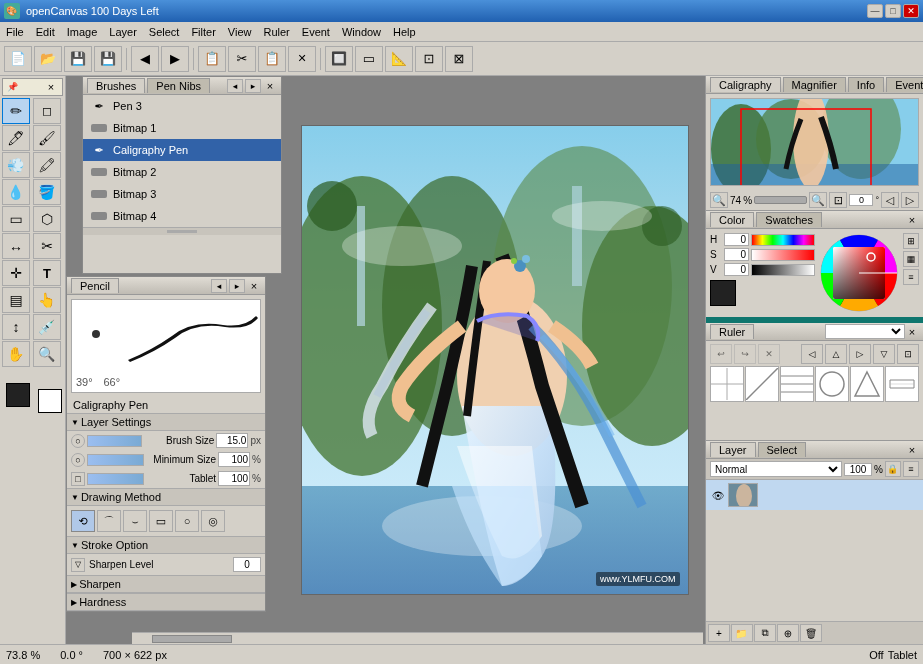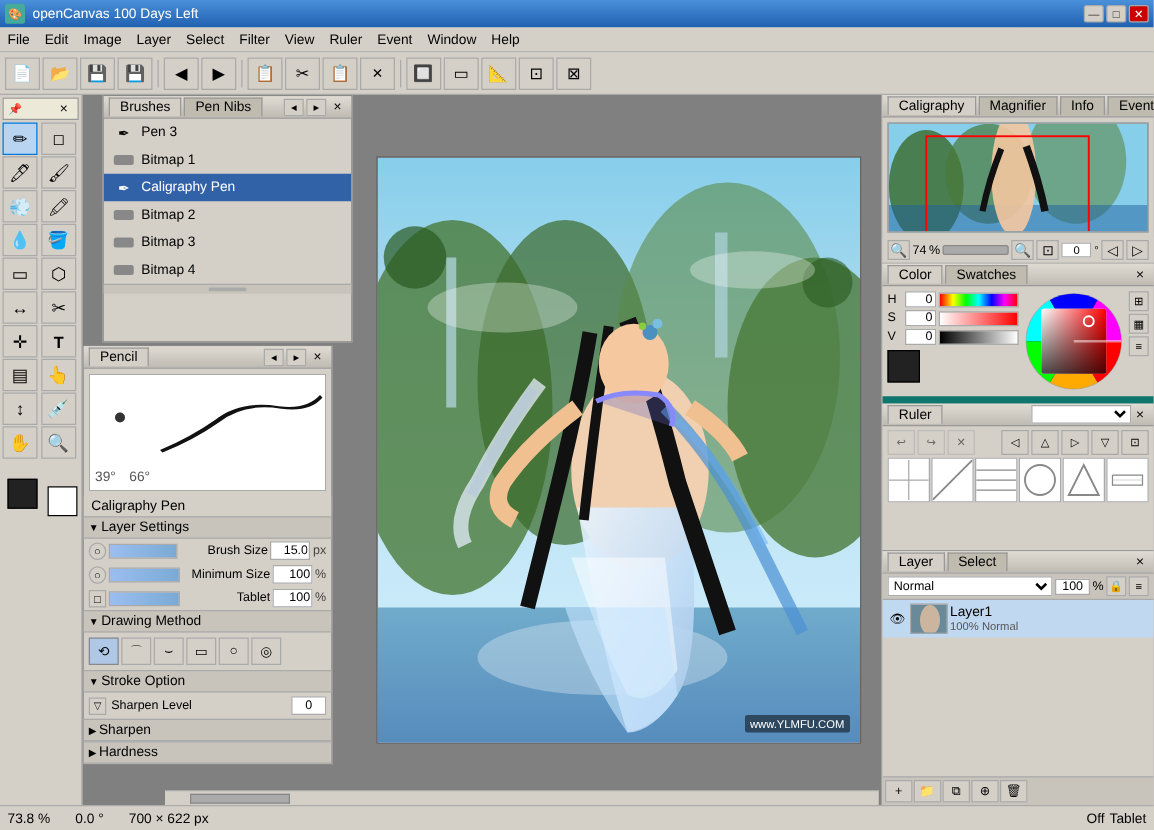--- a/index.html
+++ b/index.html
@@ -594,24 +594,20 @@
 
         <div style="flex:1;overflow-y:auto">
           <div style="display:flex;align-items:center;gap:2px;padding:3px 4px;background:#c0d8f0;cursor:pointer">
             <div style="width:16px;height:16px;display:flex;align-items:center;justify-content:center;font-size:10px">👁</div>
             <div style="width:30px;height:24px;background:#6a8a9a;border:1px solid #aaa;overflow:hidden">
               <svg width="30" height="24">
                   <rect width="30" height="24" fill="#6a8a9a"></rect>
                   <ellipse cx="15" cy="12" rx="8" ry="12" fill="#f5c8a0" opacity="0.7"></ellipse>
                 </svg>
             </div>
-            <div style="flex:1">
-              <div style="font-size:11px">Layer1</div>
-              <div style="font-size:9px;color:#555">100% Normal</div>
-            </div>
           </div>
         </div>
 
         <div style="display:flex;gap:1px;padding:2px;background:#c8c4bc;border-top:1px solid #aaa">
           <div style="width:22px;height:18px;border:1px solid #aaa;background:#d4d0c8;display:flex;align-items:center;justify-content:center;cursor:pointer;font-size:10px">+</div>
           <div style="width:22px;height:18px;border:1px solid #aaa;background:#d4d0c8;display:flex;align-items:center;justify-content:center;cursor:pointer;font-size:10px">📁</div>
           <div style="width:22px;height:18px;border:1px solid #aaa;background:#d4d0c8;display:flex;align-items:center;justify-content:center;cursor:pointer;font-size:10px">⧉</div>
           <div style="width:22px;height:18px;border:1px solid #aaa;background:#d4d0c8;display:flex;align-items:center;justify-content:center;cursor:pointer;font-size:10px">⊕</div>
           <div style="width:22px;height:18px;border:1px solid #aaa;background:#d4d0c8;display:flex;align-items:center;justify-content:center;cursor:pointer;font-size:10px">🗑</div>
         </div>

